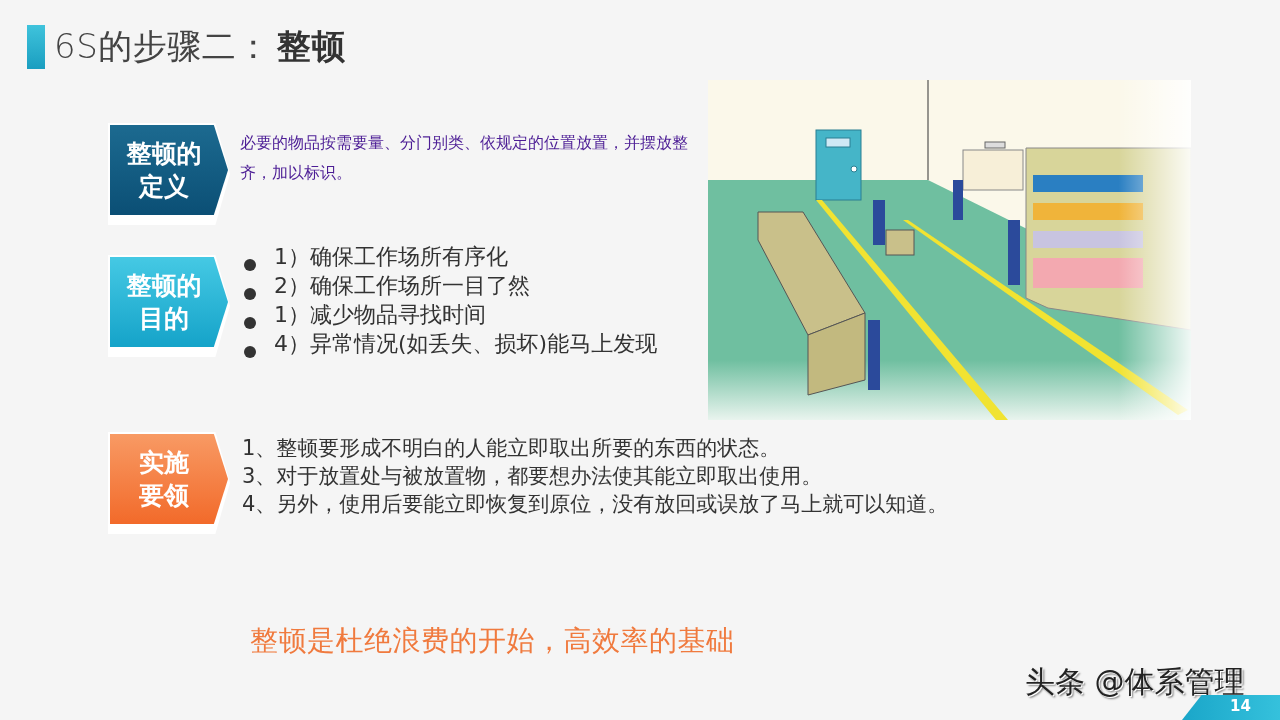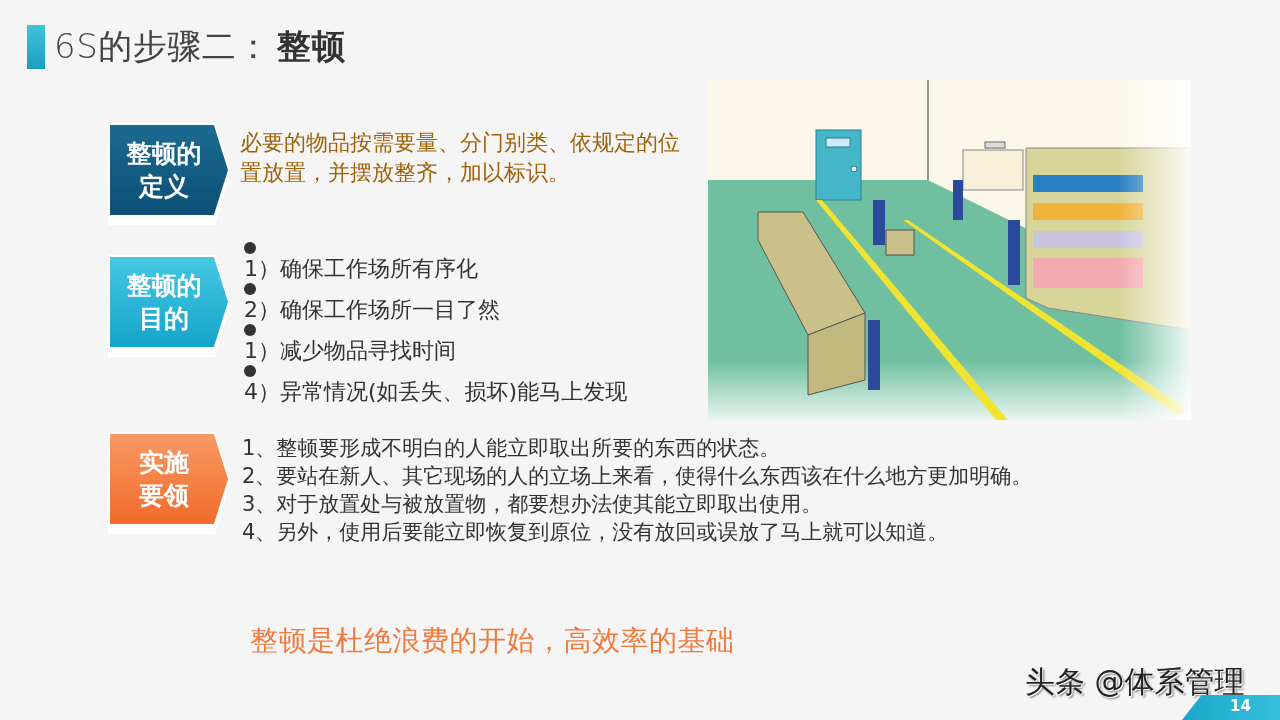--- a/index.html
+++ b/index.html
@@ -28,27 +28,27 @@
     filter:drop-shadow(1px 2px 2px rgba(0,0,0,0.3));
   }
   .tag-wrap { position:absolute; width:122px; height:102px;
     clip-path:polygon(0 0,88% 0,100% 50%,88% 100%,0 100%); background:#fff; }
   .tag-def { background:linear-gradient(180deg,#1c6a90,#0b4f75); }
   .tag-goal { background:linear-gradient(180deg,#45c9e4,#15a3c9); }
   .tag-impl { background:linear-gradient(180deg,#f89a64,#f26a2a); }
 
   .def-text {
     position:absolute; left:240px; top:128px; width:460px;
-    font-size:22px; line-height:30px; color:#a16207;
+    font-size:16px; line-height:30px; color:#4c1d95;
   }
   .goal-list {
     position:absolute; left:244px; top:242px; margin:0; padding:0; list-style:none;
     font-size:22px; line-height:29px; color:#333;
   }
-  .goal-list li { display:flex; align-items:flex-start;flex-direction:column; }
+  .goal-list li { display:flex; align-items:flex-end; }
   .goal-list .dot { display:inline-block; width:12px; height:12px; border-radius:50%;
     background:#333; margin-right:18px; }
   .impl-list {
     position:absolute; left:242px; top:434px; margin:0; padding:0; list-style:none;
     font-size:21px; line-height:28px; color:#333;
   }
   .slogan {
     position:absolute; left:242px; top:622px; font-size:28px; font-weight:normal;
     color:#f07a3e; letter-spacing:0.5px;margin-left:8px;
   }
@@ -110,21 +110,20 @@
 
 <div class="tag-wrap" style="left:108px;top:432px;"></div>
 <div class="tag tag-impl" style="left:110px;top:434px;justify-content:center;">
   <div>
     <div>实施</div>
     <div>要领</div>
   </div>
 </div>
 <ul class="impl-list">
   <li>1、整顿要形成不明白的人能立即取出所要的东西的状态。</li>
-  <li>2、要站在新人、其它现场的人的立场上来看，使得什么东西该在什么地方更加明确。</li>
   <li>3、对于放置处与被放置物，都要想办法使其能立即取出使用。</li>
   <li>4、另外，使用后要能立即恢复到原位，没有放回或误放了马上就可以知道。</li>
 </ul>
 
 <div class="slogan">整顿是杜绝浪费的开始，高效率的基础</div>
 
 <svg class="illus" viewBox="0 0 483 340">
   <defs>
     <linearGradient id="floorFade" x1="0" y1="0" x2="0" y2="1">
       <stop offset="0.75" stop-color="#6fbfa0" stop-opacity="1"></stop>

